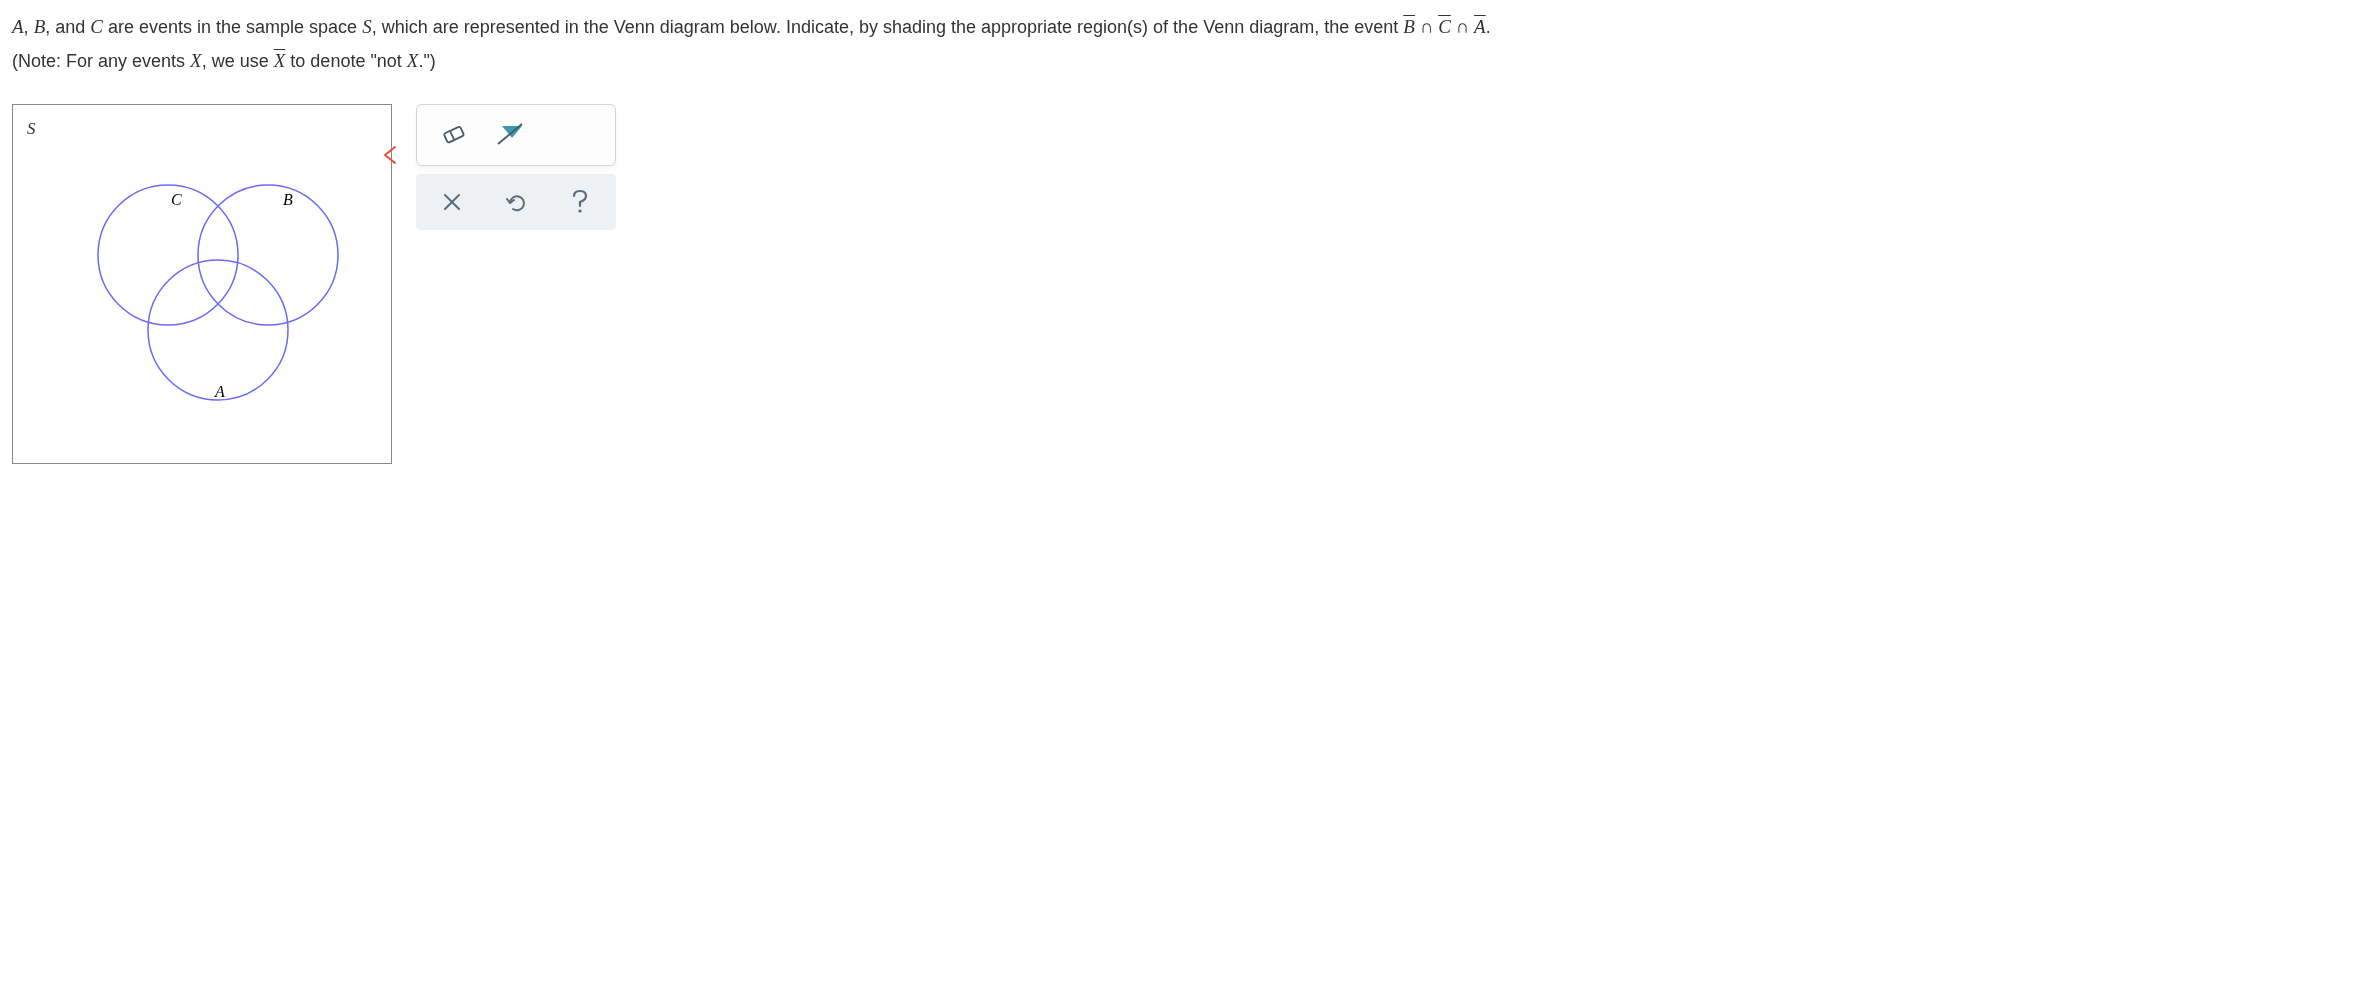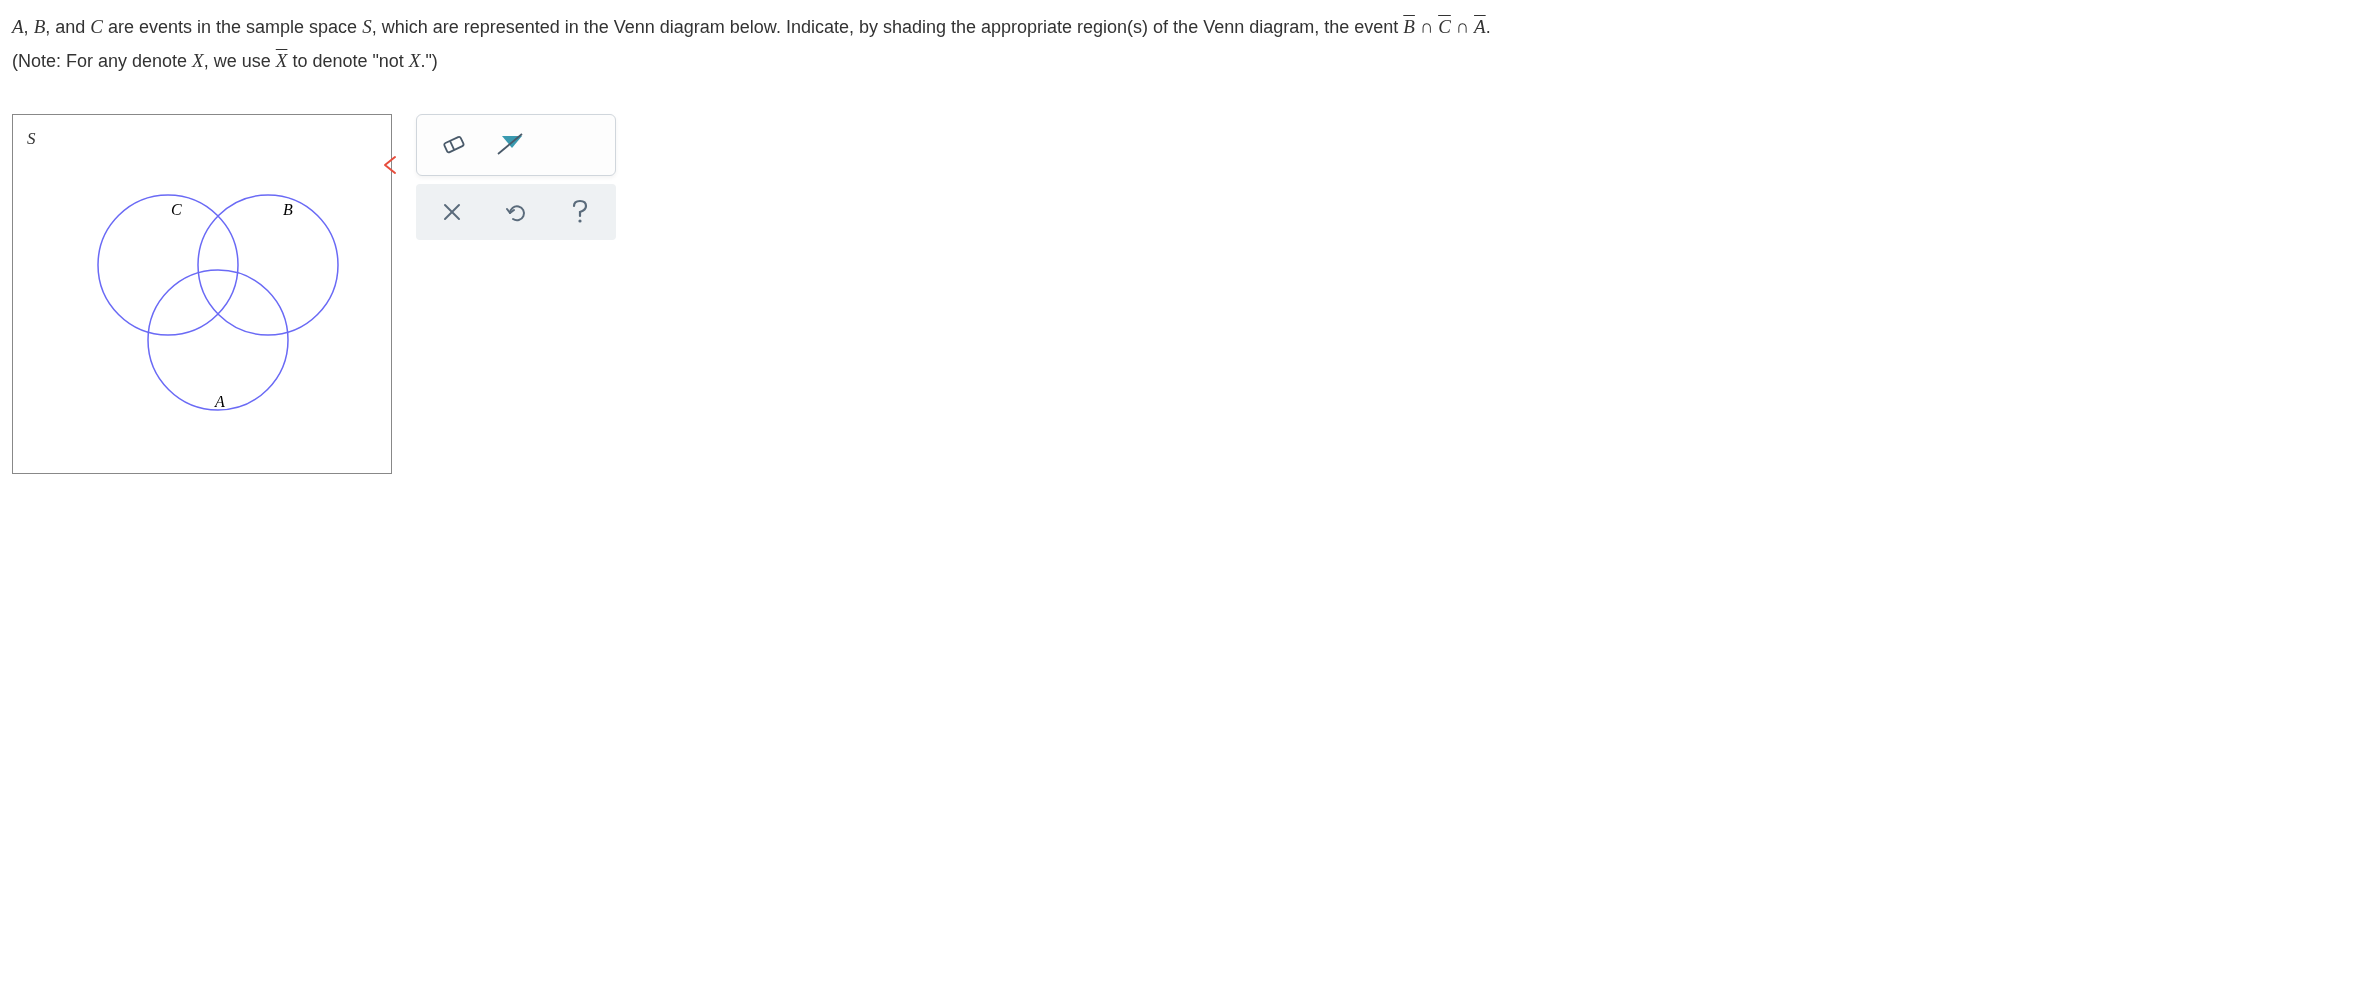--- a/index.html
+++ b/index.html
@@ -5,21 +5,21 @@
     * { box-sizing: border-box; margin: 0; padding: 0; }
     body {
       font-family: Arial, Helvetica, sans-serif;
       font-size: 18px;
       color: #333;
       padding: 12px;
       line-height: 1.6;
       background: #fff;
     }
     .question-text {
-      margin-bottom: 37px;
+      margin-bottom: 27px;
     }
     .overline {
       text-decoration: overline;
       text-decoration-thickness: 1px;
     }
     .math {
       font-family: 'Times New Roman', serif;
       font-style: italic;
       font-size: 19px;
     }
@@ -91,21 +91,21 @@
     .tool-btn svg { display: block; }
   </style>
 </head>
 <body>
 
 <div class="question-text">
   <div>
     <span class="math">A</span><span>, </span><span class="math">B</span><span>, and </span><span class="math">C</span><span> are events in the sample space </span><span class="math">S</span><span>, which are represented in the Venn diagram below. Indicate, by shading the appropriate region(s) of the Venn diagram, the event </span><span class="math overline">B</span><span class="math" style="font-style:normal"> ∩ </span><span class="math overline">C</span><span class="math" style="font-style:normal"> ∩ </span><span class="math overline">A</span><span>.</span>
   </div>
   <div style="margin-top:4px">
-    <span>(Note: For any denote </span><span class="math">X</span><span>, we use </span><span class="math overline">X</span><span> to denote "not </span><span class="math">X</span><span>.")</span>
+    <span>(Note: For any events </span><span class="math">X</span><span>, we use </span><span class="math overline">X</span><span> to denote "not </span><span class="math">X</span><span>.")</span>
   </div>
 </div>
 
 <div class="content-row">
   <div class="venn-container">
     <span class="venn-label-s">S</span>
     <svg class="venn-svg" width="380" height="360">
       <circle cx="155" cy="150" r="70" fill="none" stroke="#6a6af5" stroke-width="1.5"></circle>
       <circle cx="255" cy="150" r="70" fill="none" stroke="#6a6af5" stroke-width="1.5"></circle>
       <circle cx="205" cy="225" r="70" fill="none" stroke="#6a6af5" stroke-width="1.5"></circle>

